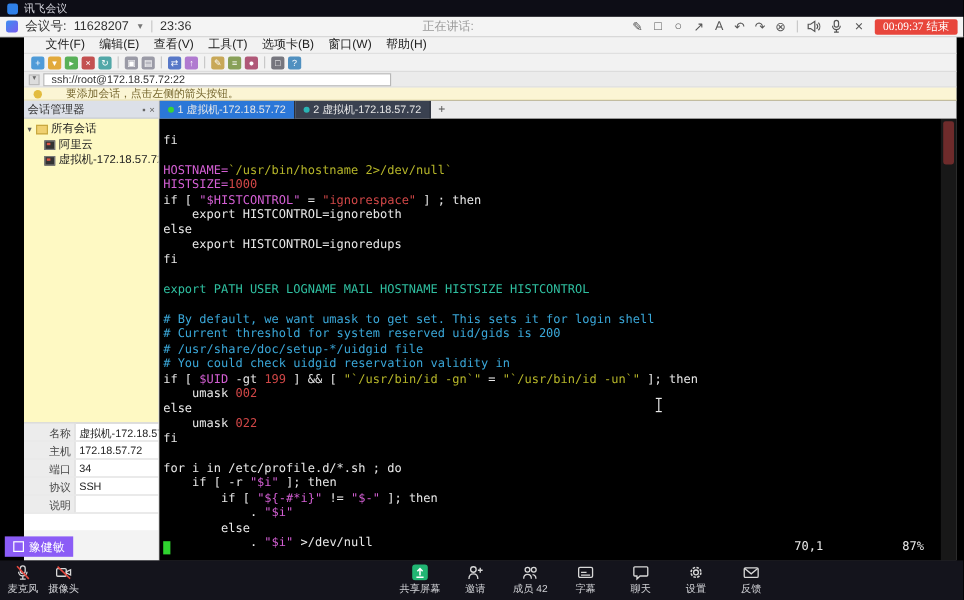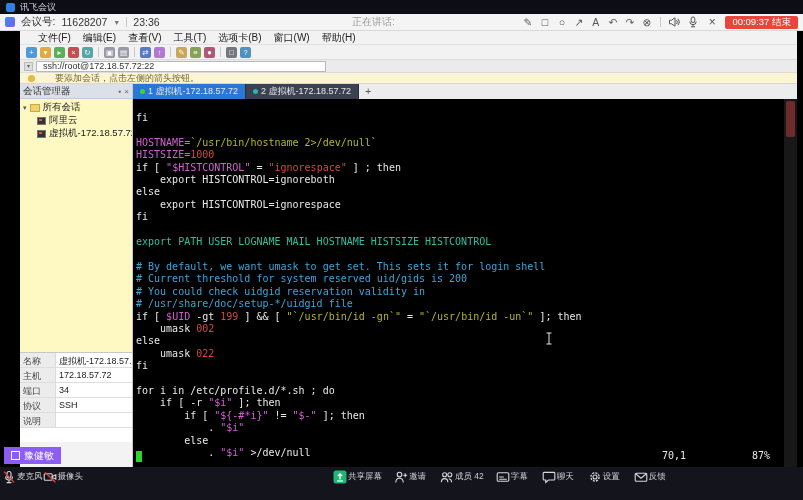--- a/index.html
+++ b/index.html
@@ -14,25 +14,25 @@
 
 
 .meet-toolbar{position:absolute;left:0;top:14px;width:803px;height:17px;background:#f4f4f4;border-bottom:1px solid #d8d8d8;display:flex;align-items:center;gap:6px;padding:0 5px;font-size:10.5px;color:#333}
 .meeting-logo{width:10px;height:10px;border-radius:2px;background:linear-gradient(135deg,#3b8ef0,#7a5cf0)}
 .caret{font-size:7px;color:#777}
 .vdiv{width:1px;height:10px;background:#c9c9c9}
 .speaking{position:absolute;left:352px;color:#999;font-size:10px}
 .right-controls{margin-left:auto;display:flex;align-items:center;gap:7px}
 .an-icon{width:13px;text-align:center;font-size:10.5px;color:#555}
 .close-x{font-size:12px;color:#555;width:12px;text-align:center}
-.timer-btn{background:#e8463c;color:#fff;font-size:9.5px;border:none;border-radius:2px;height:13px;padding:0 7px;font-family:Liberation Sans, sans-serif;white-space:nowrap}
+.timer-btn{background:#e8463c;color:#fff;font-size:9.5px;border:none;border-radius:2px;height:13px;padding:0 7px;font-family:Liberation Serif, serif;white-space:nowrap}
 
 
 .xshell{position:absolute;left:20px;top:31px;width:777px;height:436px;background:#f0f0f0}
-.menubar{height:14px;background:#f2f2f2;border-bottom:1px solid #e0e0e0;display:flex;align-items:flex-start;padding-left:12px;font-size:10px;color:#222}
+.menubar{height:14px;background:#f2f2f2;border-bottom:1px solid #e0e0e0;display:flex;align-items:flex-end;padding-left:12px;font-size:10px;color:#222}
 .menu-item{padding:0 6px;white-space:nowrap}
 .xtoolbar{height:15px;background:#f2f2f2;border-bottom:1px solid #dcdcdc;display:flex;align-items:center;gap:3px;padding-left:6px}
 .xt-icon{width:11px;height:11px;border-radius:2px;color:#fff;font-size:7.5px;line-height:11px;text-align:center;overflow:hidden}
 .xt-sep{width:1px;height:10px;background:#c9c9c9;margin:0 2px}
 .addrbar{height:13px;background:#ebebeb;border-bottom:1px solid #dcdcdc;display:flex;align-items:center;gap:3px;padding-left:4px}
 .addr-icon{width:9px;height:9px;background:#ddd;border:1px solid #bbb;font-size:6px;line-height:7px;text-align:center;color:#666}
 .addr-input{width:290px;height:11px;background:#fff;border:1px solid #b8b8b8;font-size:9px;line-height:9px;padding:0 6px;color:#333;white-space:nowrap;overflow:hidden}
 .notice{height:11px;background:#fbf5d4;border-bottom:1px solid #e3d9a8;display:flex;align-items:center;gap:20px;padding-left:8px;font-size:9px;color:#75662e}
 .notice-icon{width:7px;height:7px;border-radius:50%;background:#e3bc3f}
 .xbody{display:flex;height:383px}
@@ -43,21 +43,21 @@
 .sp-hicons{margin-left:auto;font-size:8px;color:#666;display:flex;gap:3px}
 .sp-tree{height:253px;background:#fef9c3;overflow:hidden;font-size:9.5px;color:#222;padding-top:2px}
 .tree-root{display:flex;align-items:center;gap:3px;height:13px;padding-left:3px;white-space:nowrap}
 .tw{font-size:7px;color:#555}
 .folder-icon{width:10px;height:8px;background:#f0d070;border:1px solid #c8a840;flex:none}
 .tree-leaf{display:flex;align-items:center;gap:3px;height:13px;padding-left:17px;white-space:nowrap;overflow:hidden}
 .sess-icon{width:9px;height:8px;background:#333;border:1px solid #777;position:relative;flex:none}
 .sess-icon::after{content:"";position:absolute;left:1px;top:1px;width:3px;height:2px;background:#e05545}
 .sp-grid{height:90px;border-top:1px solid #c8c8c8;background:#fff}
 .prow{display:flex;height:15px;border-bottom:1px solid #ddd;font-size:9px}
-.plabel{width:36px;background:#ececec;border-right:1px solid #ddd;padding:2px 3px 0;color:#444;white-space:nowrap;overflow:hidden}
+.plabel{width:36px;background:#ececec;border-right:1px solid #ddd;padding:2px 21px 0;color:#444;white-space:nowrap;overflow:hidden}
 .pvalue{flex:1;padding:2px 3px 0;white-space:nowrap;overflow:hidden;color:#222}
 .sp-fill{flex:1;background:#f3f3f3}
 
 
 .tcol{flex:1;position:relative;background:#000}
 .tabbar{position:absolute;left:0;top:0;right:0;height:15px;background:#ececec;display:flex;align-items:stretch;overflow:hidden}
 .tab{display:flex;align-items:center;gap:3px;padding:0 7px;font-size:9px;color:#e8e8e8;background:#3a4150;border-right:1px solid #2a2f38;white-space:nowrap}
 .tab.active{background:#2b77d8}
 .tabdot{width:5px;height:5px;border-radius:50%;flex:none}
 .tab-plus{display:flex;align-items:center;padding:0 6px;color:#555;font-size:10px}
@@ -71,21 +71,21 @@
 .sthumb{position:absolute;left:2px;right:2px;top:2px;height:36px;background:#6e2b2b;border-radius:2px}
 
 
 .watermark{position:absolute;left:4px;top:447px;height:17px;background:#8b5cf6;display:flex;align-items:center;gap:4px;padding:0 7px;color:#fff;font-size:10px;white-space:nowrap}
 .wm-icon{width:9px;height:9px;border:1.5px solid #fff;flex:none}
 
 
 .bottom-bar{position:absolute;left:0;top:467px;width:803px;height:33px;background:#14141c}
 .bb-left{position:absolute;left:2px;top:3px;display:flex}
 .bb-center{position:absolute;left:333px;top:3px;display:flex;gap:12px}
-.bb-item{display:flex;align-items:center;gap:1px;min-width:34px}
+.bb-item{display:flex;flex-direction:column;align-items:center;gap:1px;min-width:34px}
 .bb-icon{height:14px;display:flex;align-items:center;justify-content:center}
 .bb-label{font-size:8.5px;color:#cfd0d4;white-space:nowrap}
 
 .ibeam{position:absolute;left:545px;top:331px}
 .ctl-icon{display:flex;align-items:center}
 </style>
 </head>
 <body>
 
 <div class="page">
@@ -232,29 +232,29 @@
           </div>
         <div class="terminal">
           <div>
               <div class="tline"><span class="c-w">fi</span></div>
               <div class="tline"> </div>
               <div class="tline"><span class="c-m">HOSTNAME=</span><span class="c-y">`/usr/bin/hostname 2&gt;/dev/null`</span></div>
               <div class="tline"><span class="c-m">HISTSIZE=</span><span class="c-r">1000</span></div>
               <div class="tline"><span class="c-w">if [ </span><span class="c-m">"$HISTCONTROL"</span><span class="c-w"> = </span><span class="c-r">"ignorespace"</span><span class="c-w"> ] ; then</span></div>
               <div class="tline"><span class="c-w">    export HISTCONTROL=ignoreboth</span></div>
               <div class="tline"><span class="c-w">else</span></div>
-              <div class="tline"><span class="c-w">    export HISTCONTROL=ignorespace</span></div>
+              <div class="tline"><span class="c-w">    export HISTCONTROL=ignoredups</span></div>
               <div class="tline"><span class="c-w">fi</span></div>
               <div class="tline"> </div>
               <div class="tline"><span class="c-t">export PATH USER LOGNAME MAIL HOSTNAME HISTSIZE HISTCONTROL</span></div>
               <div class="tline"> </div>
               <div class="tline"><span class="c-c"># By default, we want umask to get set. This sets it for login shell</span></div>
               <div class="tline"><span class="c-c"># Current threshold for system reserved uid/gids is 200</span></div>
+              <div class="tline"><span class="c-c"># /usr/share/doc/setup-*/uidgid file</span></div>
               <div class="tline"><span class="c-c"># You could check uidgid reservation validity in</span></div>
-              <div class="tline"><span class="c-c"># /usr/share/doc/setup-*/uidgid file</span></div>
               <div class="tline"><span class="c-w">if [ </span><span class="c-m">$UID</span><span class="c-w"> -gt </span><span class="c-r">199</span><span class="c-w"> ] &amp;&amp; [ </span><span class="c-y">"`/usr/bin/id -gn`"</span><span class="c-w"> = </span><span class="c-y">"`/usr/bin/id -un`"</span><span class="c-w"> ]; then</span></div>
               <div class="tline"><span class="c-w">    umask </span><span class="c-r">002</span></div>
               <div class="tline"><span class="c-w">else</span></div>
               <div class="tline"><span class="c-w">    umask </span><span class="c-r">022</span></div>
               <div class="tline"><span class="c-w">fi</span></div>
               <div class="tline"> </div>
               <div class="tline"><span class="c-w">for i in /etc/profile.d/*.sh ; do</span></div>
               <div class="tline"><span class="c-w">    if [ -r </span><span class="c-m">"$i"</span><span class="c-w"> ]; then</span></div>
               <div class="tline"><span class="c-w">        if [ </span><span class="c-m">"${-#*i}"</span><span class="c-w"> != </span><span class="c-m">"$-"</span><span class="c-w"> ]; then</span></div>
               <div class="tline"><span class="c-w">            . </span><span class="c-m">"$i"</span></div>

